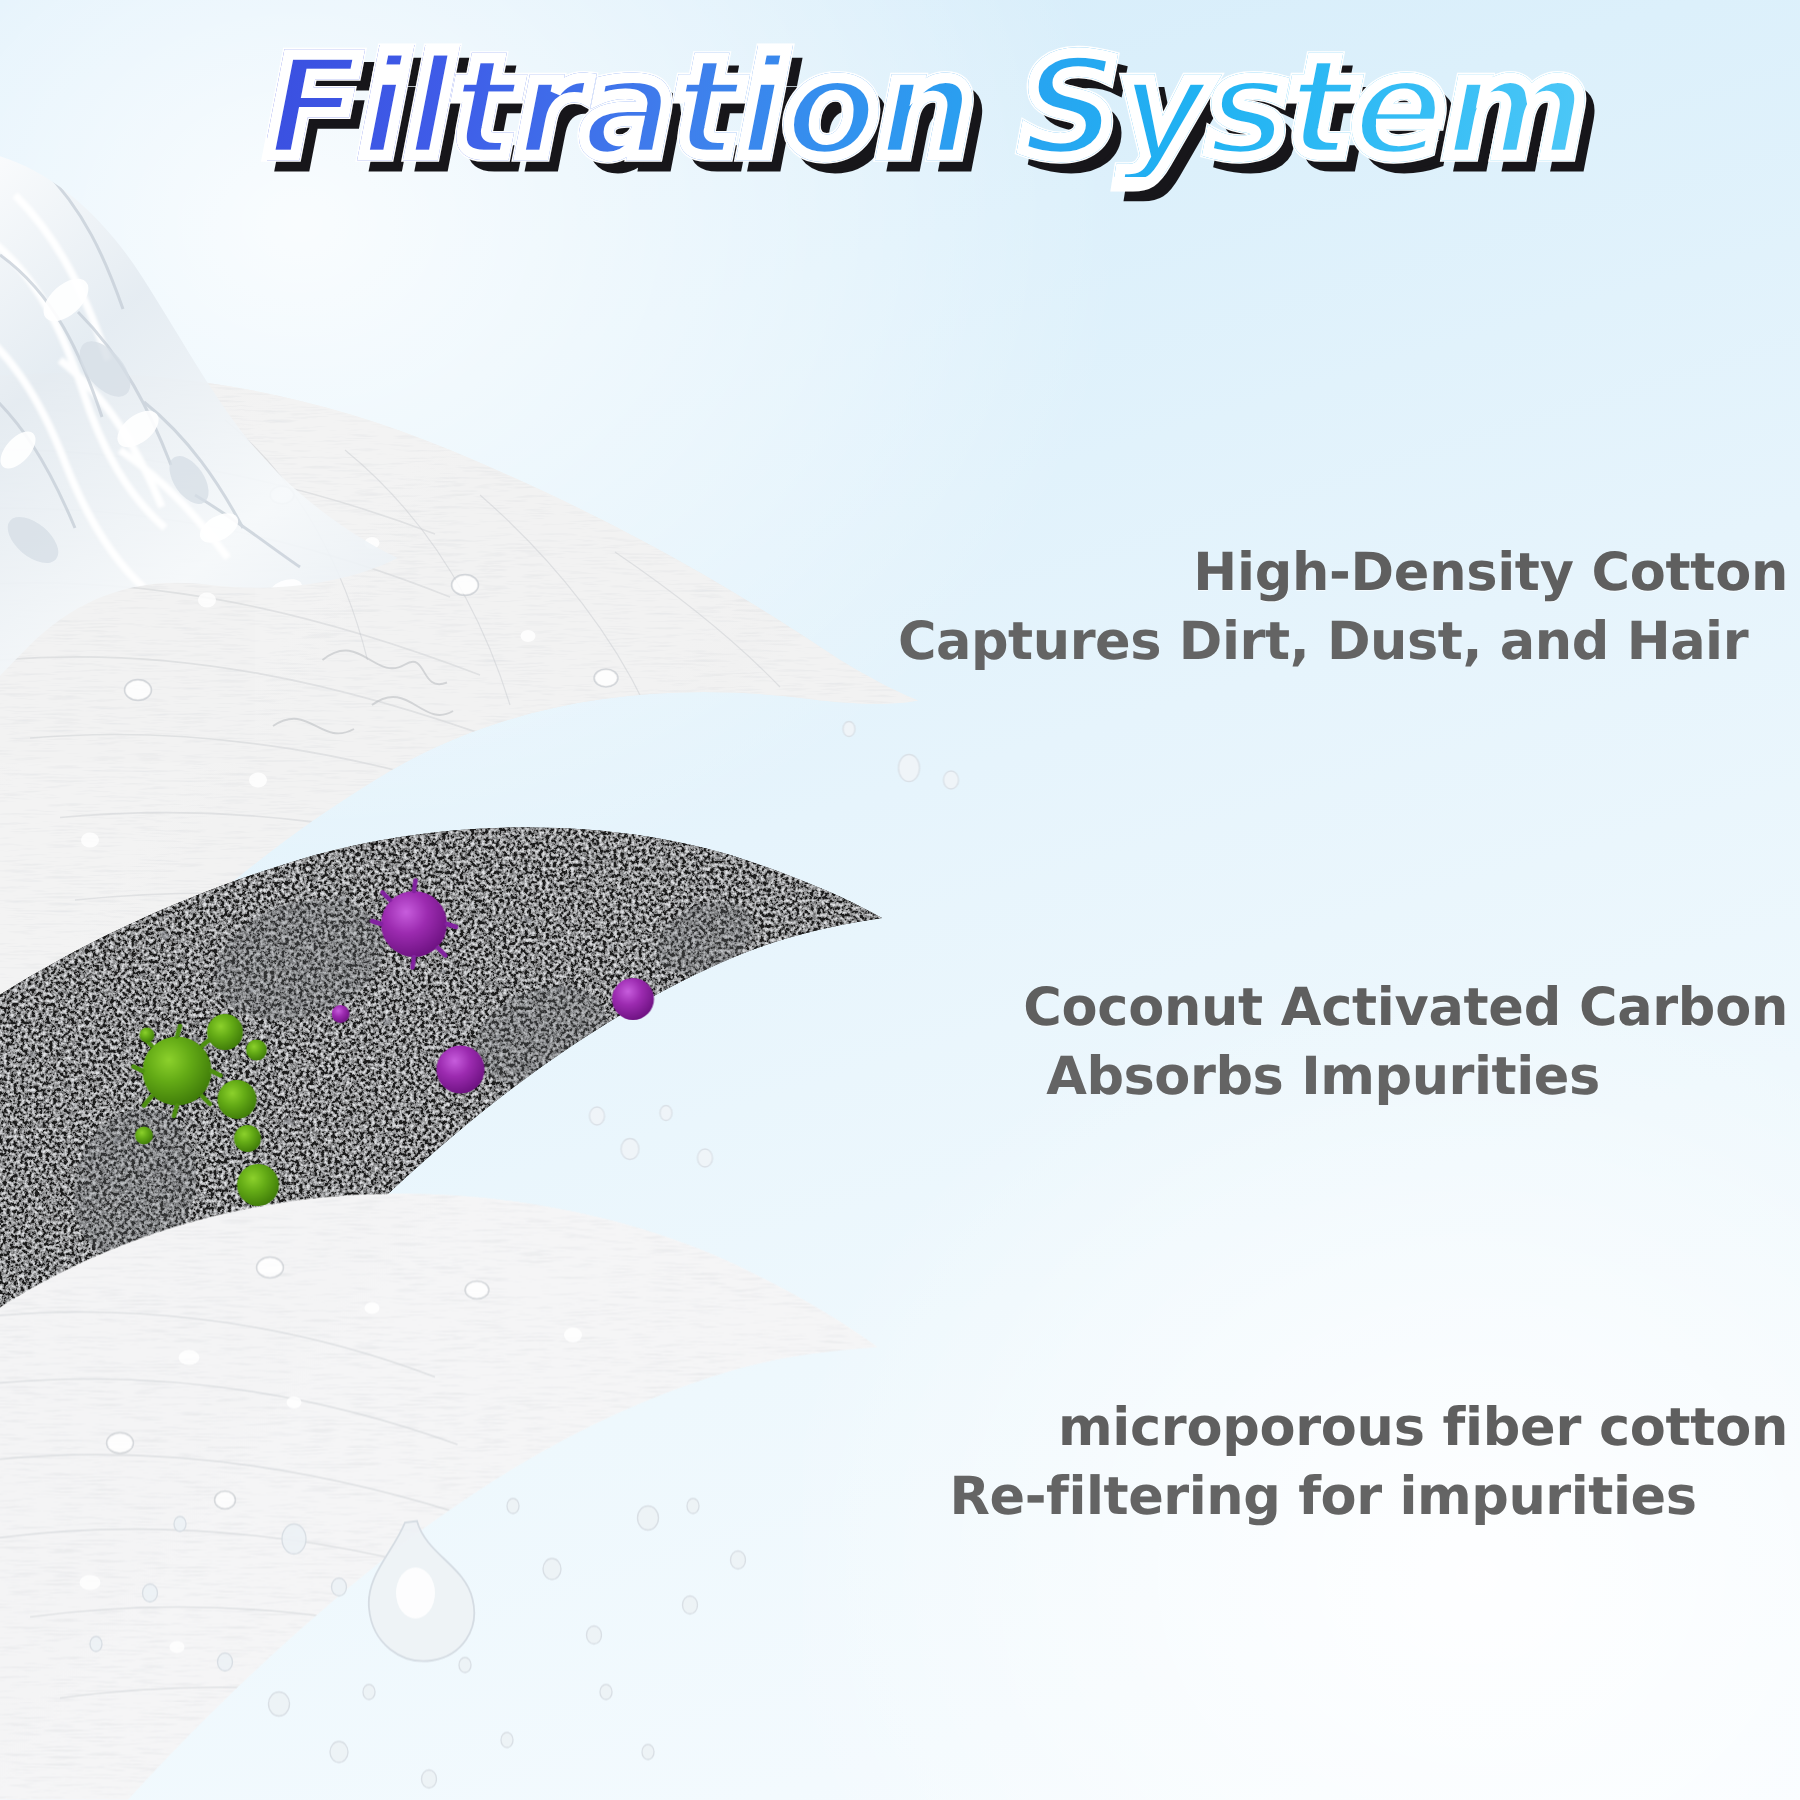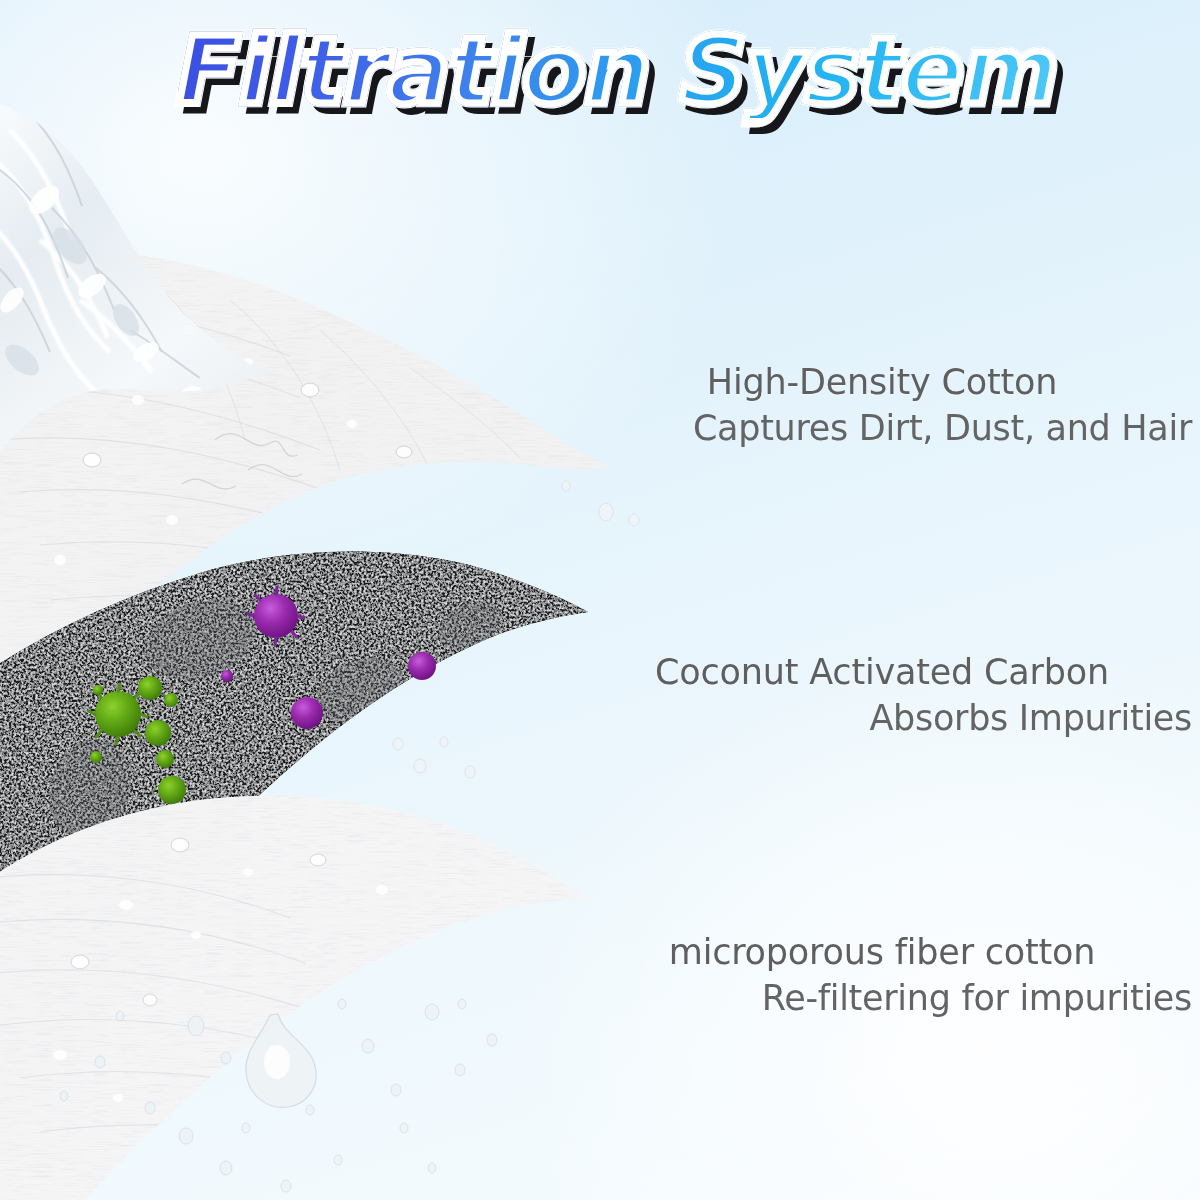--- a/index.html
+++ b/index.html
@@ -122,39 +122,39 @@
   
   .feature {
     position: absolute;
     z-index: 30;
     width: 620px;
     left: 572px;
     text-align: center;
   }
   .feature-title {
     font-family: "DejaVu Sans", sans-serif;
-    font-weight: normal;
+    font-weight: bold;
     font-size: 35px;
     color: #5f5f5f;
     letter-spacing: -0.2px;
     margin: 0 0 4px 0;
     line-height: 1.18;
     white-space: nowrap;
     text-shadow: 0 1px 0 rgba(255,255,255,0.55);
+    text-align: right;
   }
   .feature-sub {
     font-family: "DejaVu Sans", sans-serif;
-    font-weight: normal;
+    font-weight: bold;
     font-size: 35px;
     color: #646464;
     letter-spacing: -0.3px;
     margin: 0;
     line-height: 1.2;
     white-space: nowrap;
-    text-align: right;
   }
   #feature-1 { top: 362px; }
   #feature-2 { top: 652px; }
   #feature-3 { top: 932px; }
 </style>
 </head>
 <body>
 
 <div id="poster">
 

